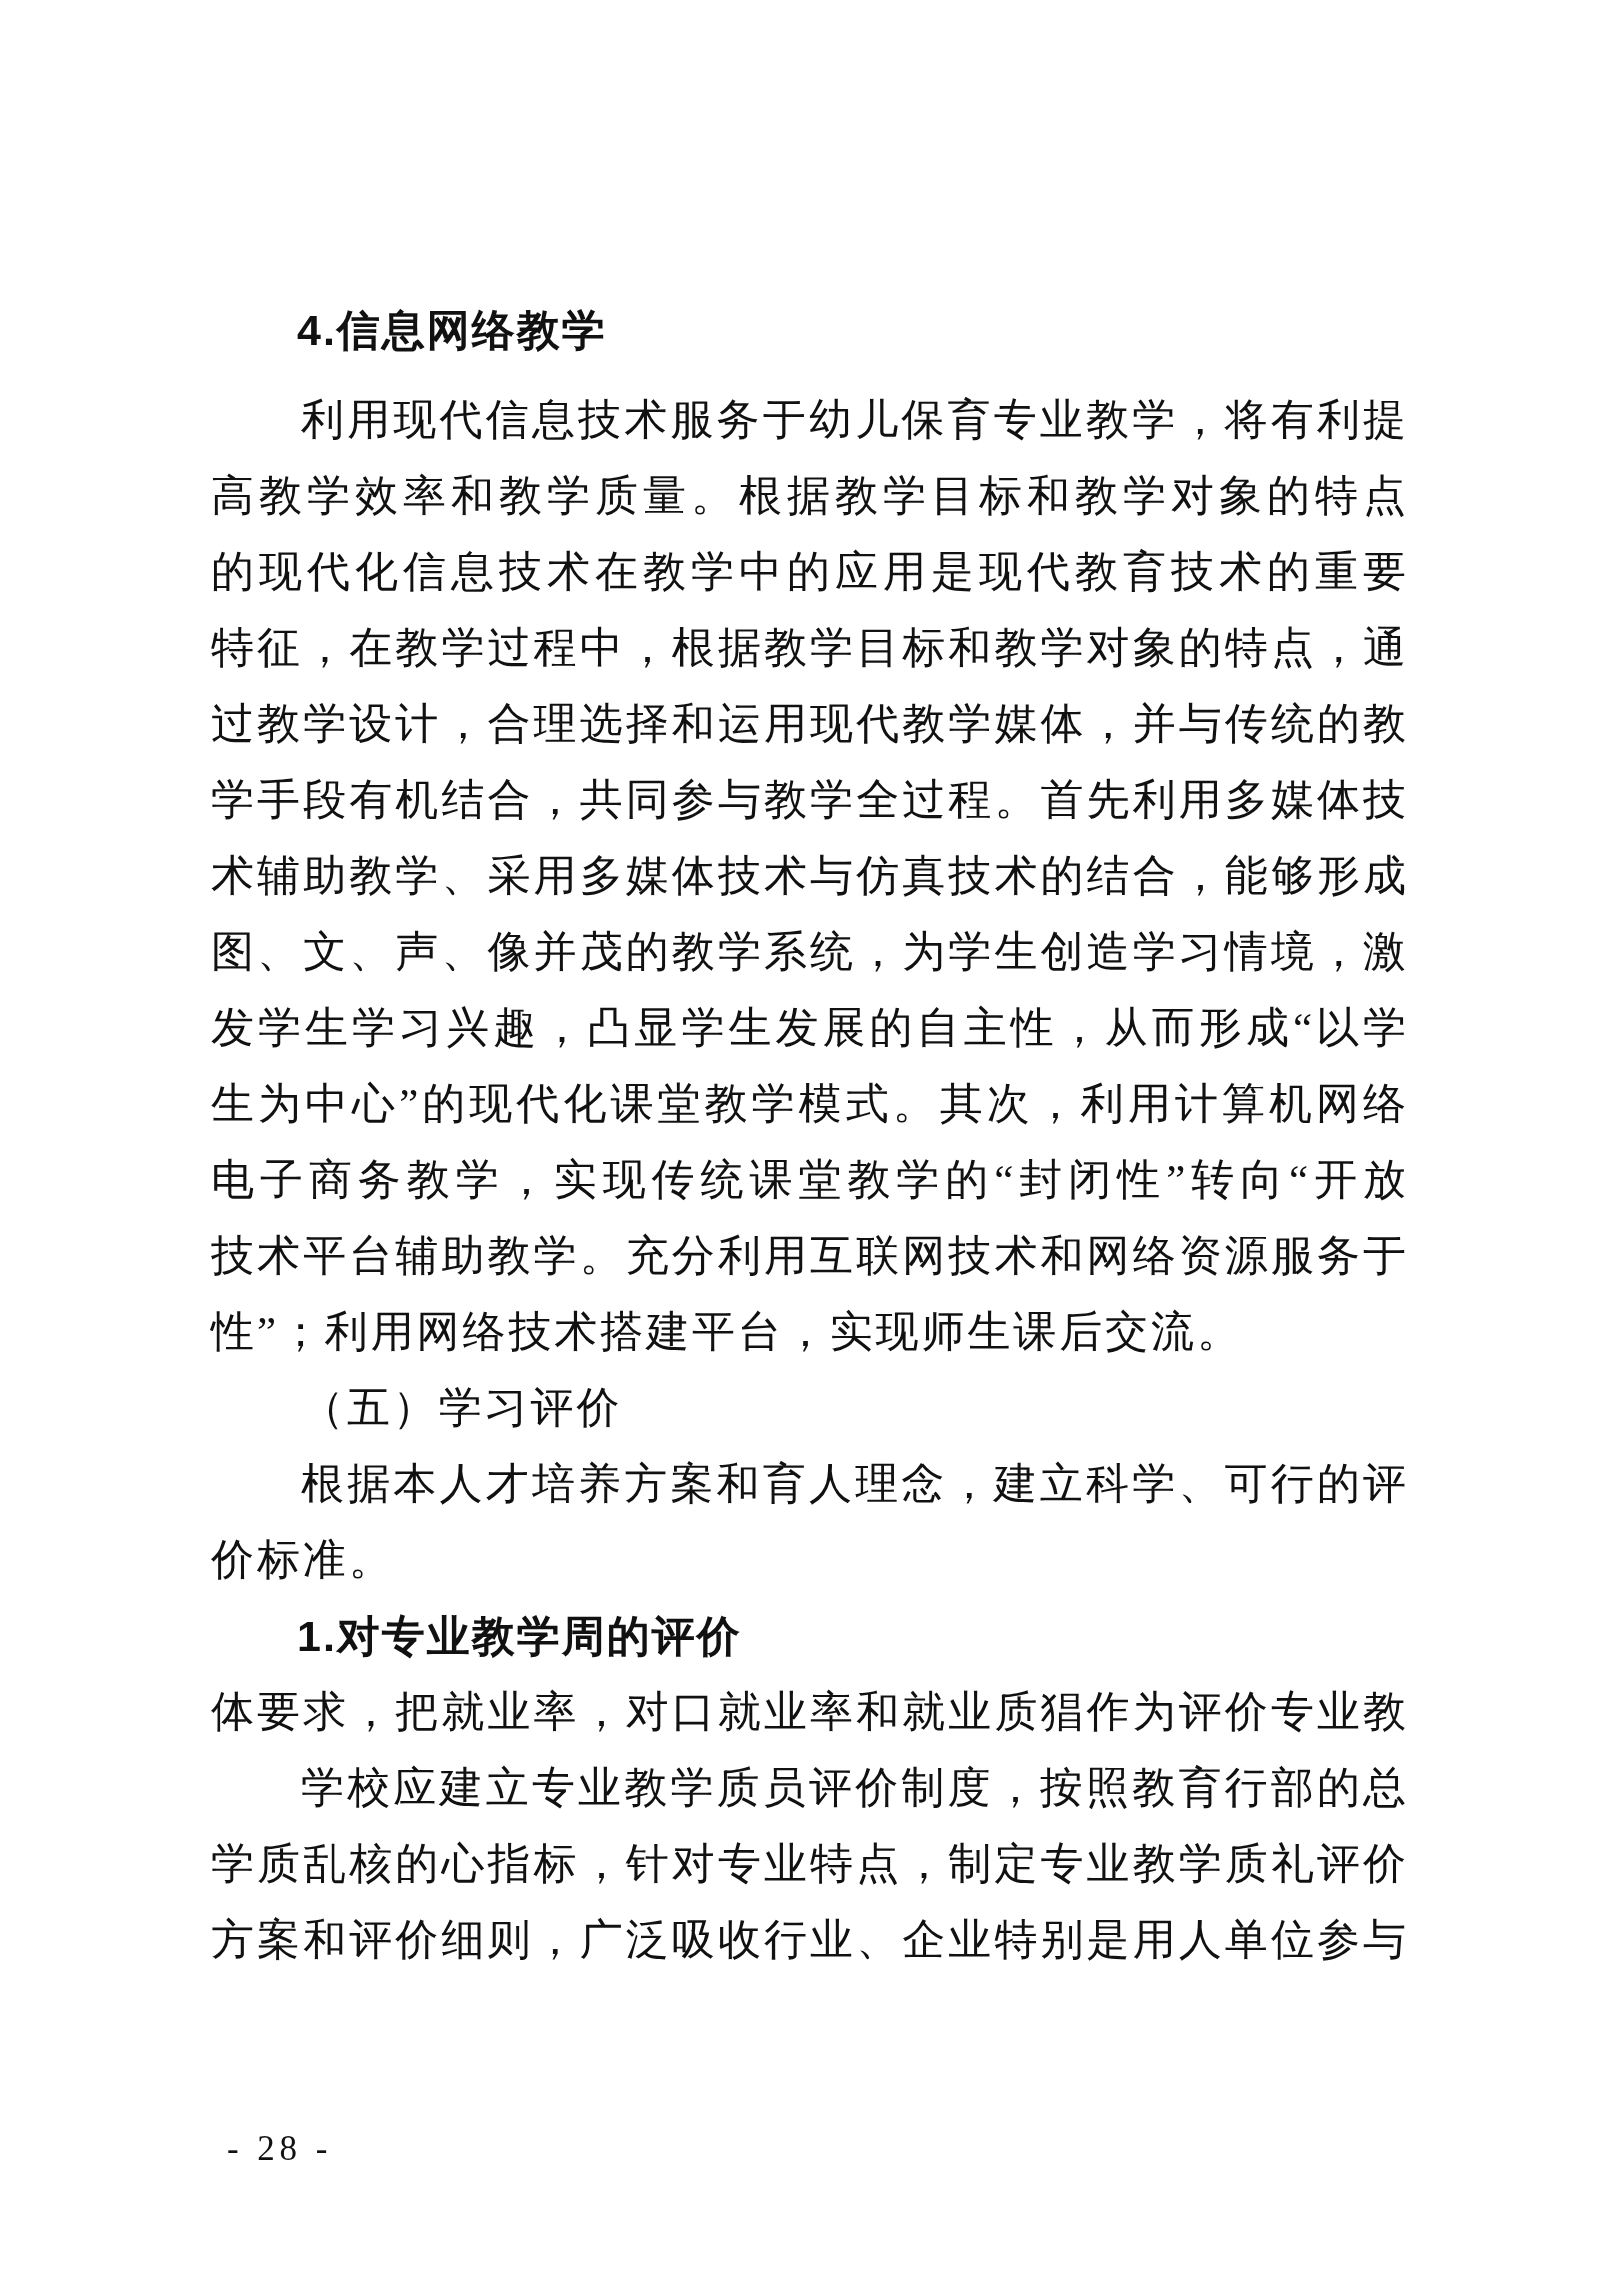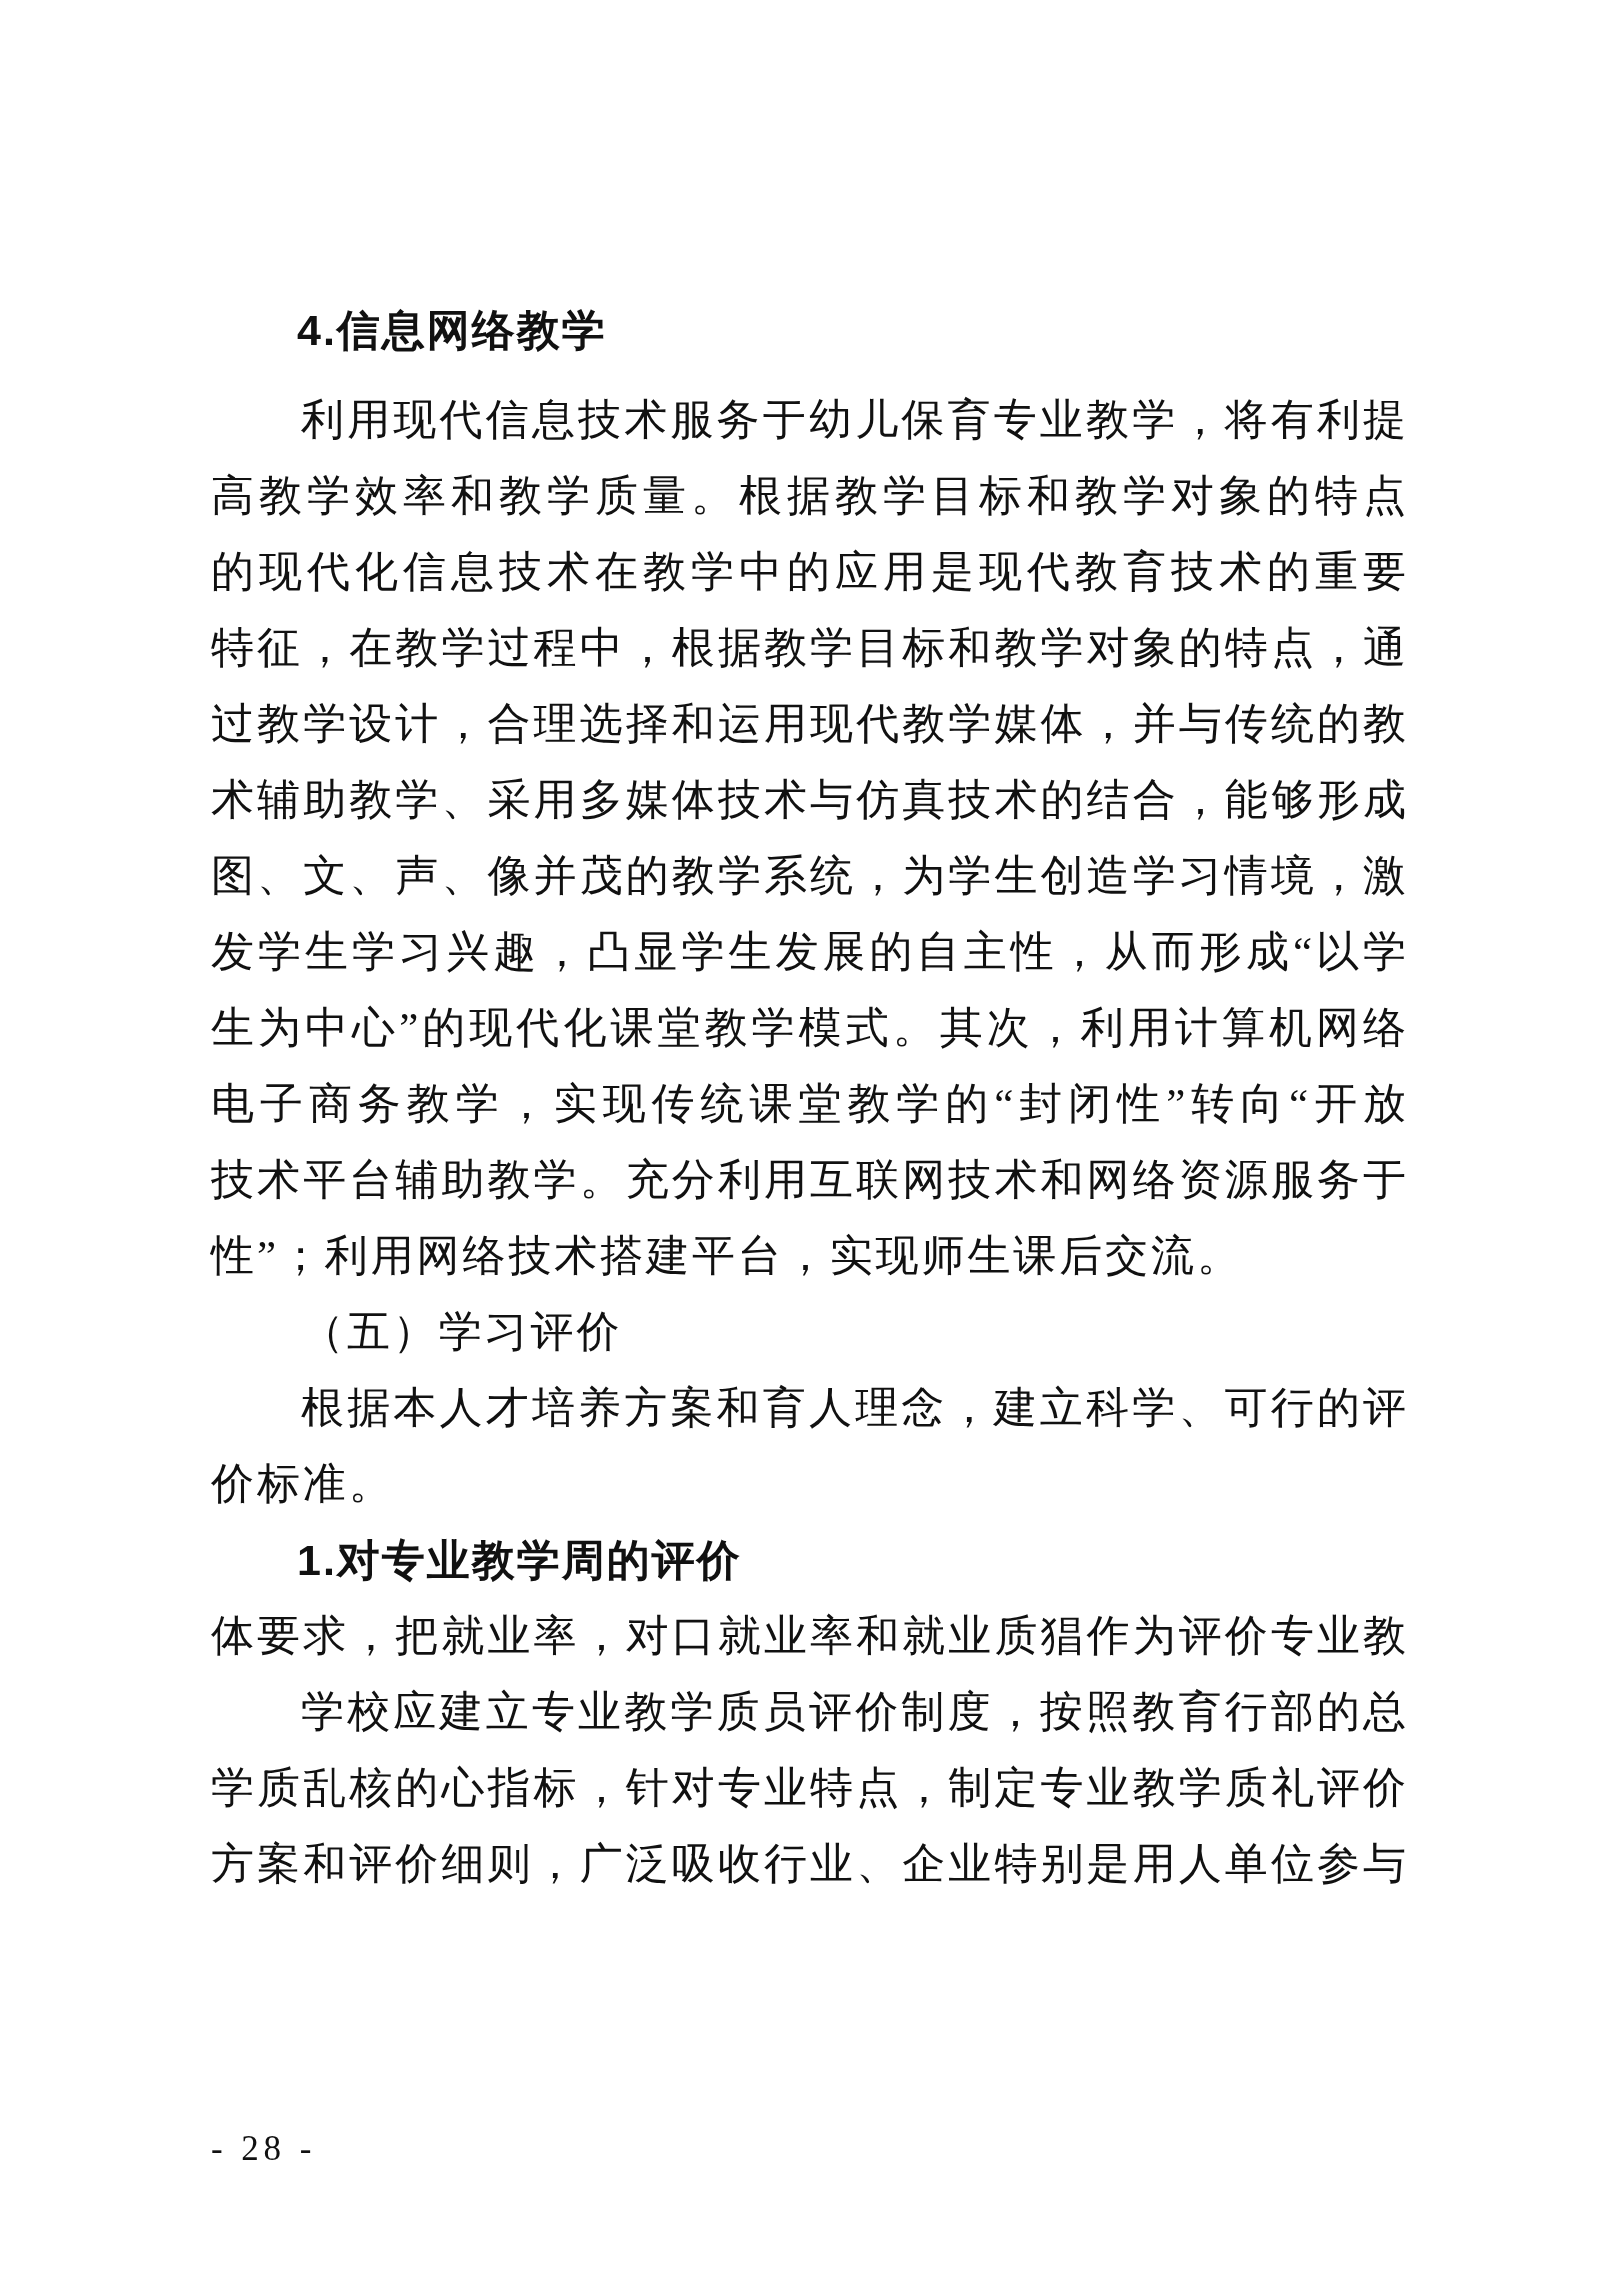--- a/index.html
+++ b/index.html
@@ -47,41 +47,42 @@
     font-family: "Liberation Sans", "DejaVu Sans", sans-serif;
     font-weight: 700;
     letter-spacing: 2px;
     text-indent: 86px;
   }
   .line.hd-gap {
     margin-bottom: 13.7px;
   }
   .page-number {
     position: absolute;
-    left: 211px;
+    left: 227px;
     top: 2129px;
     font-size: 35px;
     line-height: 39px;
     letter-spacing: 4.9px;
     font-family: "Liberation Serif", "DejaVu Serif", serif;
     color: #111111;
   }
 </style>
 </head>
 <body>
 
 <div class="page">
 
   <div class="text-area">
     <div class="line hd hd-gap">4.信息网络教学</div>
     <div class="line fj ind">利用现代信息技术服务于幼儿保育专业教学，将有利提</div>
     <div class="line fj">高教学效率和教学质量。根据教学目标和教学对象的特点</div>
     <div class="line fj">的现代化信息技术在教学中的应用是现代教育技术的重要</div>
     <div class="line fj">特征，在教学过程中，根据教学目标和教学对象的特点，通</div>
     <div class="line fj">过教学设计，合理选择和运用现代教学媒体，并与传统的教</div>
+    <div class="line fj">学手段有机结合，共同参与教学全过程。首先利用多媒体技</div>
     <div class="line fj">术辅助教学、采用多媒体技术与仿真技术的结合，能够形成</div>
     <div class="line fj">图、文、声、像并茂的教学系统，为学生创造学习情境，激</div>
     <div class="line fj">发学生学习兴趣，凸显学生发展的自主性，从而形成“以学</div>
     <div class="line fj">生为中心”的现代化课堂教学模式。其次，利用计算机网络</div>
     <div class="line fj">电子商务教学，实现传统课堂教学的“封闭性”转向“开放</div>
     <div class="line fj">技术平台辅助教学。充分利用互联网技术和网络资源服务于</div>
     <div class="line">性”；利用网络技术搭建平台，实现师生课后交流。</div>
     <div class="line ind">（五）学习评价</div>
     <div class="line fj ind">根据本人才培养方案和育人理念，建立科学、可行的评</div>
     <div class="line">价标准。</div>

